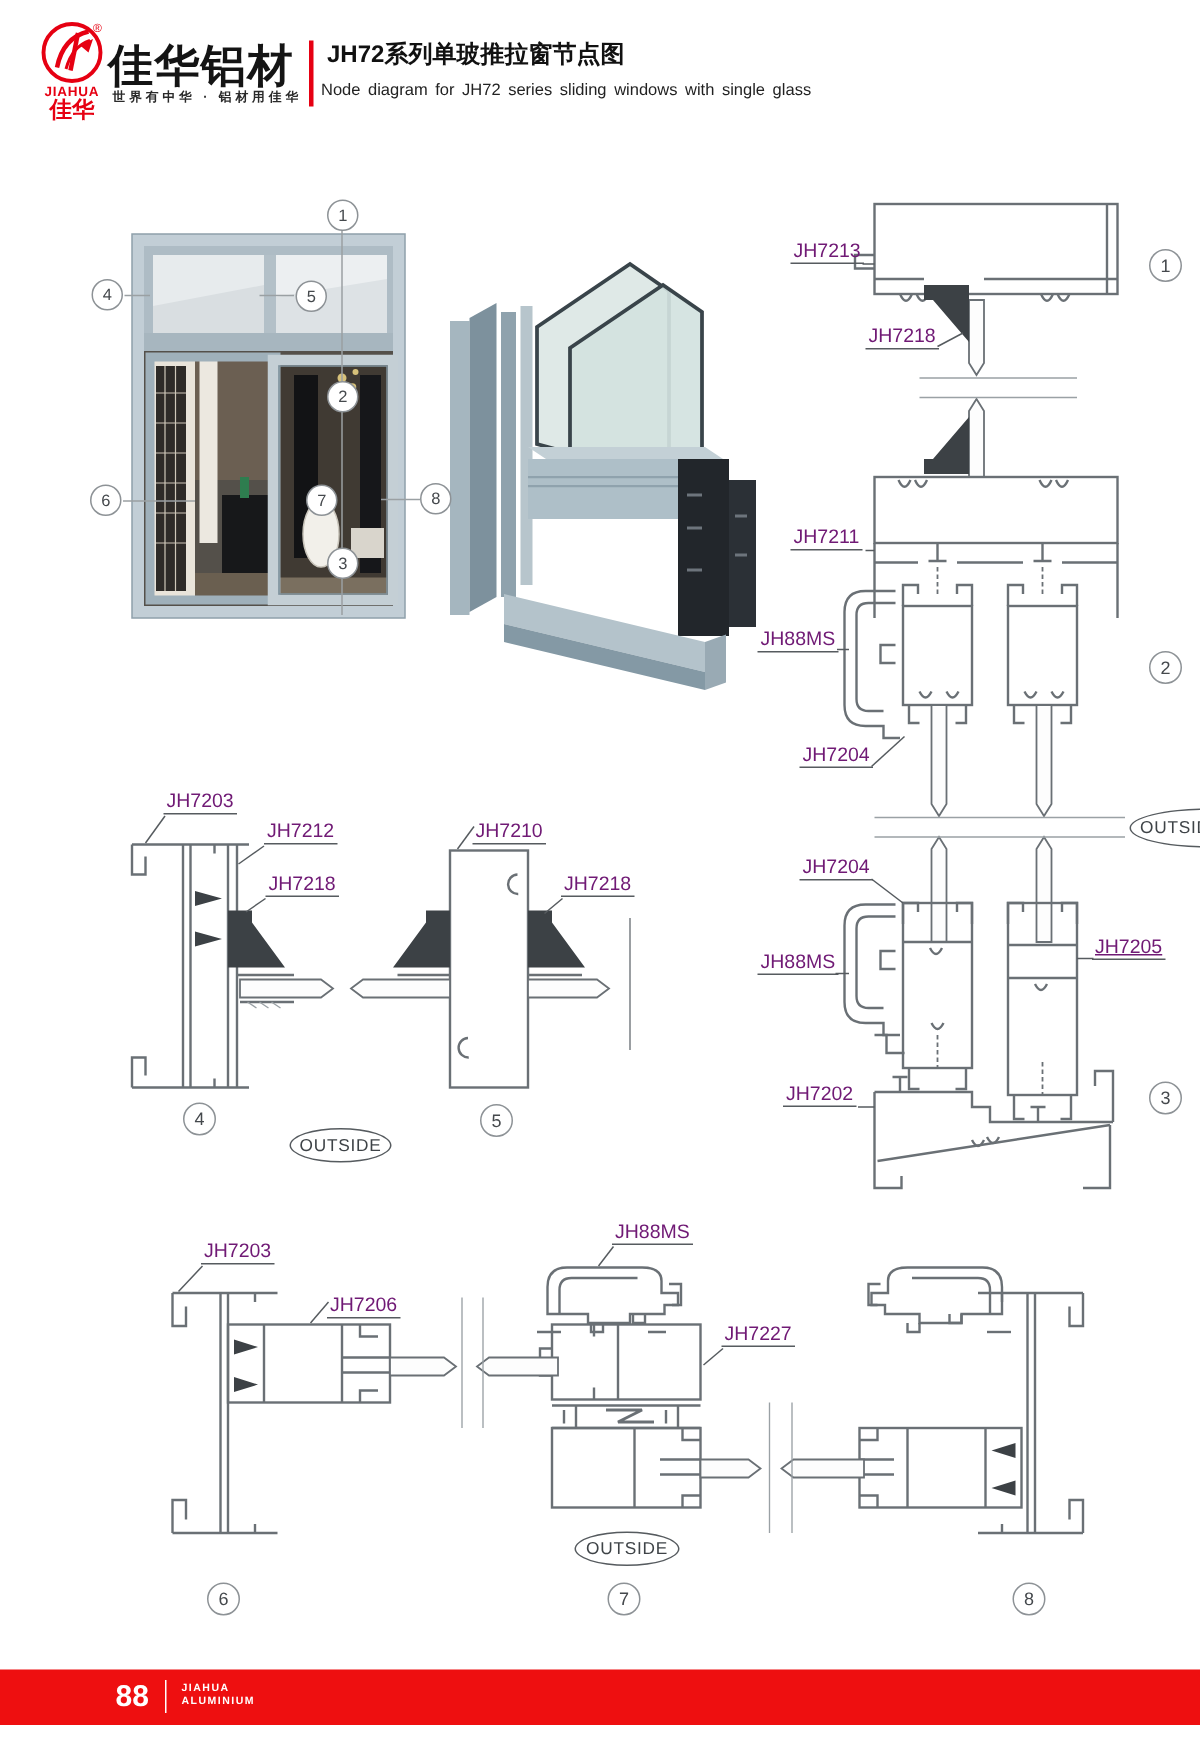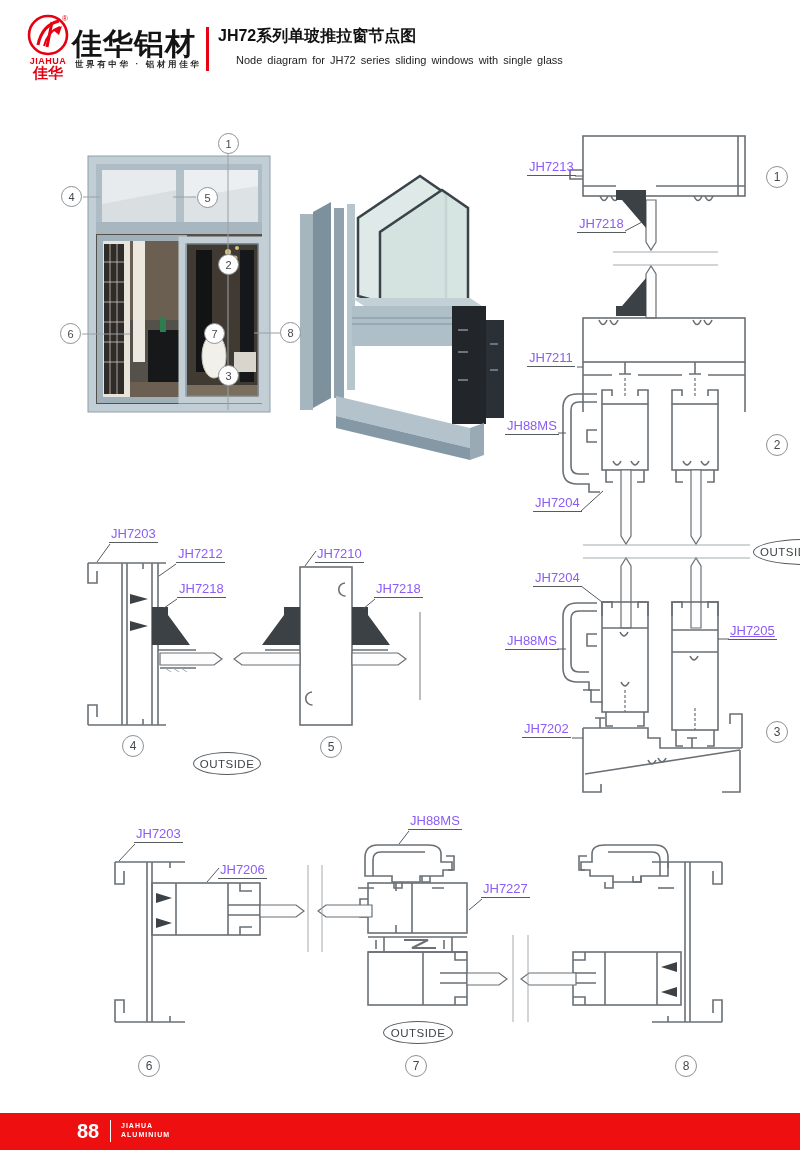--- a/index.html
+++ b/index.html
@@ -10,25 +10,25 @@
         font-size:9px;font-weight:bold;color:#e60012;letter-spacing:.5px;}
   .hdr-brand-cn{position:absolute;left:20px;top:64px;width:56px;text-align:center;
         font-size:15px;font-weight:bold;color:#e60012;}
   .hdr-company{position:absolute;left:72px;top:24px;font-size:30px;font-weight:900;
         color:#141414;letter-spacing:1px;}
   .hdr-slogan{position:absolute;left:75px;top:59px;font-size:8.5px;color:#2a2a2a;
         letter-spacing:2.6px;font-weight:bold;}
   .hdr-divider{position:absolute;left:206px;top:27px;width:3px;height:44px;background:#e60012;}
   .hdr-title-cn{position:absolute;left:218px;top:26px;font-size:16px;font-weight:800;
         color:#111;letter-spacing:0px;white-space:nowrap;}
-  .hdr-title-en{position:absolute;left:236px;top:54px;font-size:11px;color:#222;
+  .hdr-title-en{position:absolute;left:214px;top:54px;font-size:11px;color:#222;
         word-spacing:2px;white-space:nowrap;}
   .reg-mark{position:absolute;left:62px;top:14px;font-size:8px;color:#e60012;}
   
-  .part-label{position:absolute;font-size:13px;color:#8b5cf6;line-height:14px;
+  .part-label{position:absolute;font-size:13px;color:#701a75;line-height:14px;
         border-bottom:1.2px solid #565b5f;padding:0 2px 1px 2px;white-space:nowrap;}
   .callout{position:absolute;width:20px;height:20px;border:1.2px solid #8d9296;border-radius:50%;
         background:#fff;display:flex;align-items:center;justify-content:center;
         font-size:12px;color:#45494d;z-index:5;}
   .callout.sm{width:19px;height:19px;font-size:11px;}
   .outside{position:absolute;border:1.3px solid #565b5f;border-radius:50%;background:#fff;
         color:#3e4347;font-size:11.5px;display:flex;align-items:center;justify-content:center;
         letter-spacing:.5px;z-index:4;}
   
   .footer-bar{position:absolute;left:0;top:1113px;width:800px;height:37px;background:#ee0f10;}

